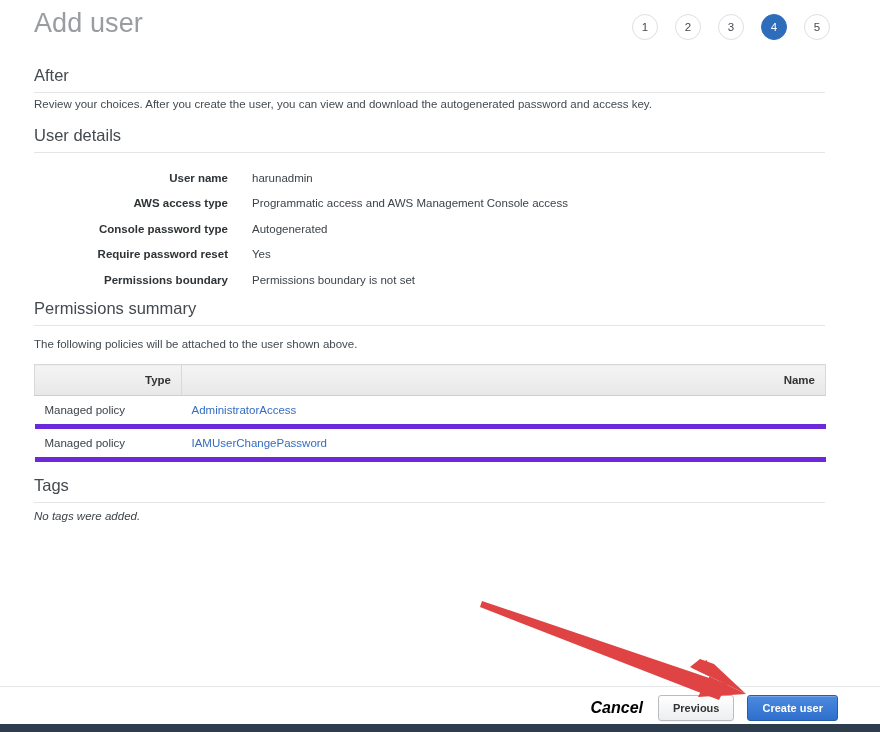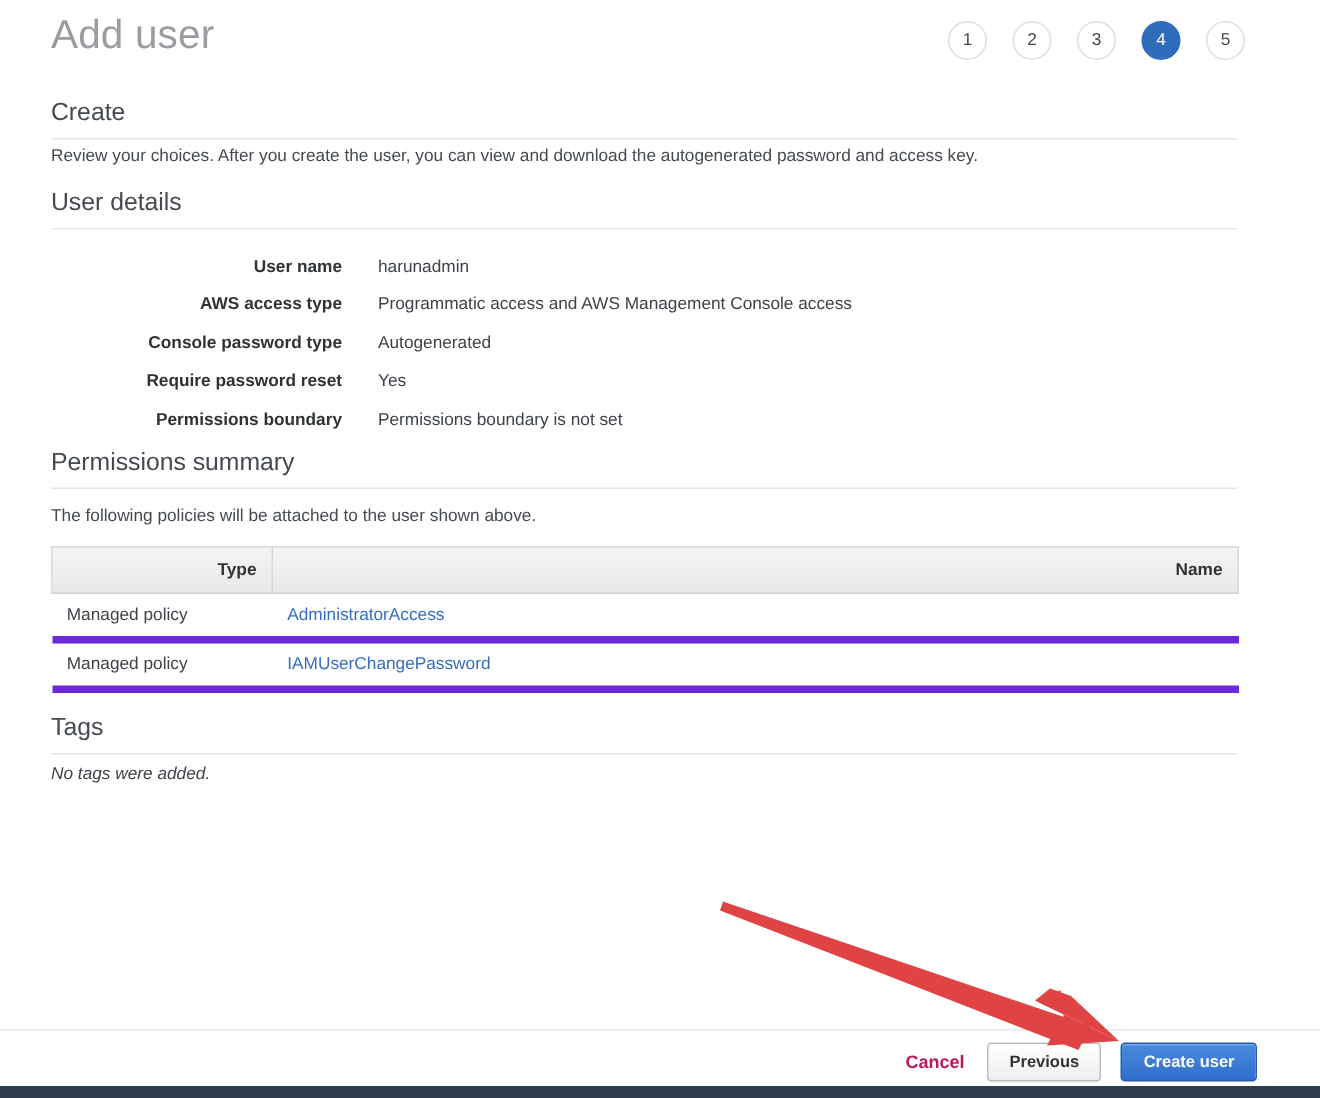--- a/index.html
+++ b/index.html
@@ -174,28 +174,29 @@
   }
   .footer-inner {
     position: absolute;
     right: 42px;
     top: 8px;
     display: flex;
     align-items: center;
     gap: 13px;
   }
   .btn-link {
-    color: #be185d;
-    font-size: 12px;
+    color: #000000;
+    font-size: 16px;
     font-weight: bold;
     background: none;
     border: none;
     cursor: pointer;
     padding: 4px 2px;
     font-family: "Liberation Sans", sans-serif;
+    font-style: italic;
   }
   .btn {
     font-size: 11px;
     font-weight: bold;
     font-family: "Liberation Sans", sans-serif;
     border-radius: 3px;
     padding: 5px 14px;
     cursor: pointer;
     line-height: 14px;
   }
@@ -238,21 +239,21 @@
     <div class="page-title">Add user</div>
     <div class="steps">
       <div class="step">1</div>
       <div class="step">2</div>
       <div class="step">3</div>
       <div class="step active">4</div>
       <div class="step">5</div>
     </div>
   </div>
 
-  <div class="section-head" id="review-head">Create</div>
+  <div class="section-head" id="review-head">After</div>
   <div class="section-sub" id="review-sub">Review your choices. After you create the user, you can view and download the autogenerated password and access key.</div>
 
   <div class="section-head" id="details-head">User details</div>
   <div class="details">
     <div class="detail-row">
       <div class="detail-label">User name</div>
       <div class="detail-value">harunadmin</div>
     </div>
     <div class="detail-row">
       <div class="detail-label">AWS access type</div>

